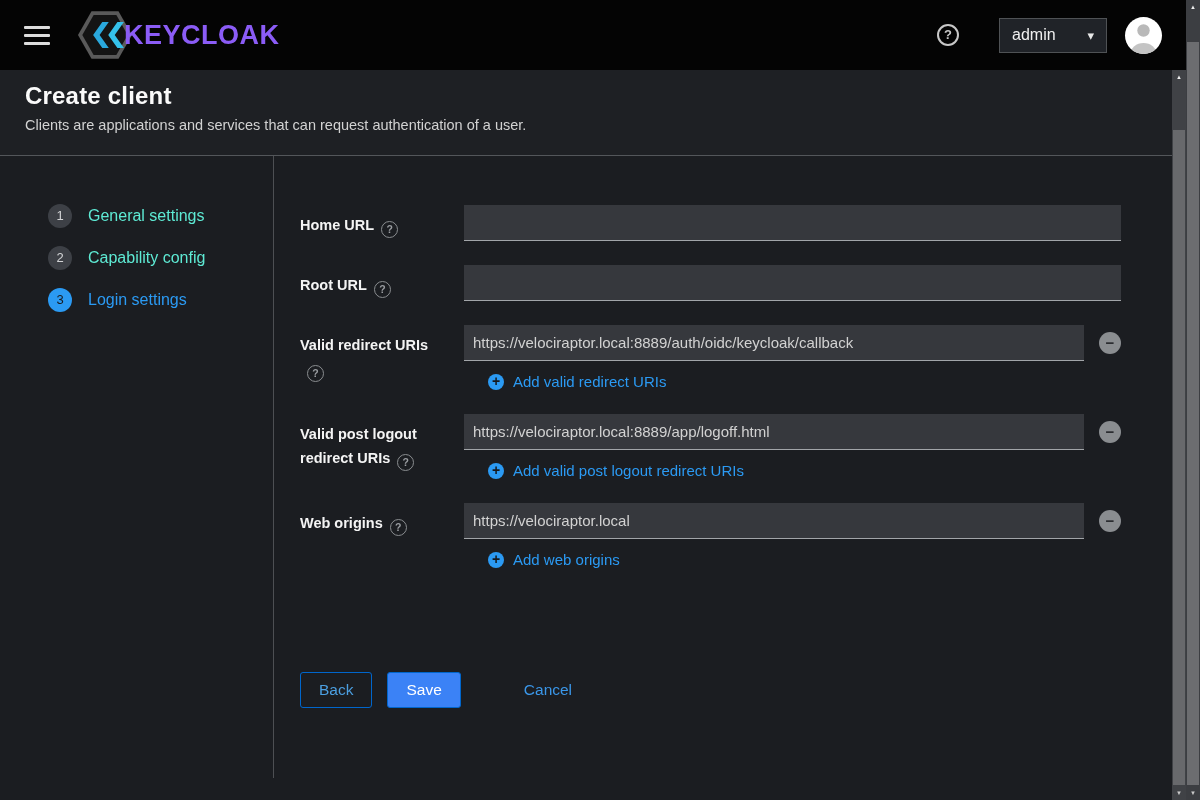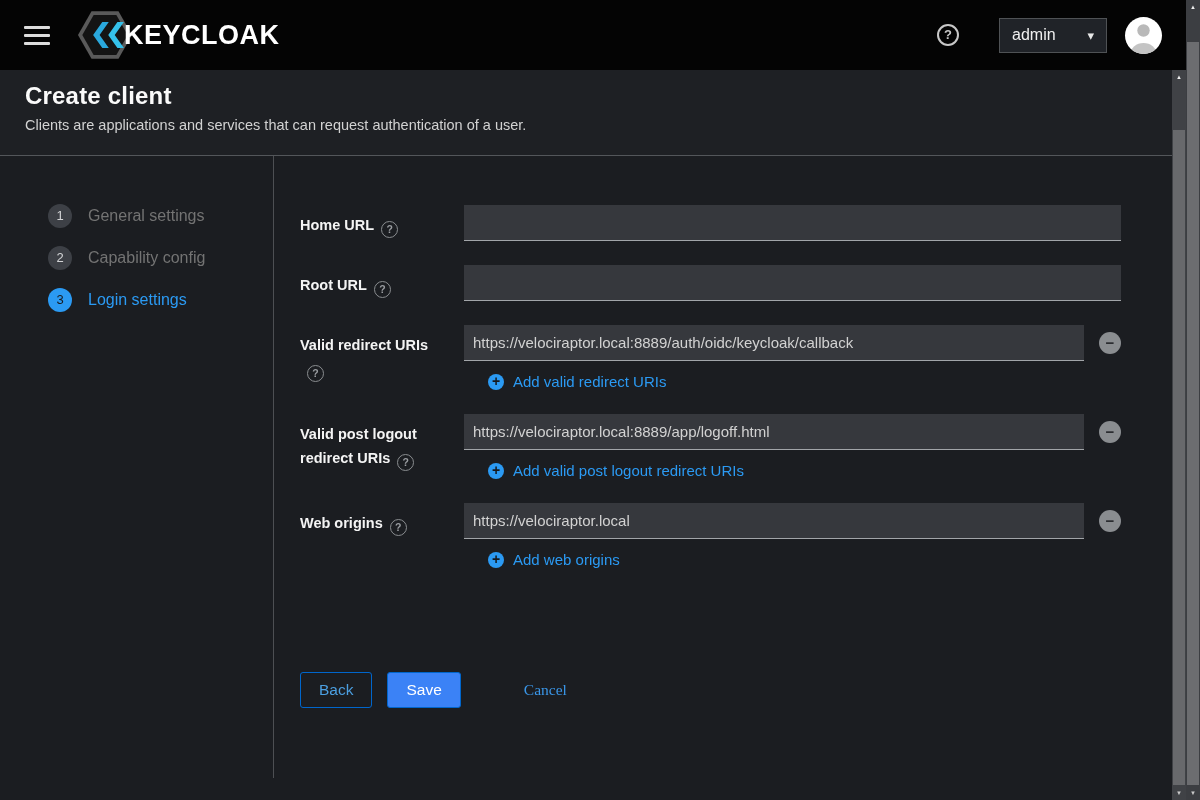--- a/index.html
+++ b/index.html
@@ -15,21 +15,21 @@
   
   .masthead {
     position: absolute; top: 0; left: 0; right: 14px; height: 70px;
     background: #040404;
     display: flex; align-items: center;
     padding: 0 24px;
   }
   .hamburger { background: none; border: none; cursor: pointer; width: 26px; display: flex; flex-direction: column; gap: 5px; }
   .hamburger .bar { display: block; height: 3px; width: 26px; background: #dcdcdc; border-radius: 1px; }
   .brand { display: flex; align-items: center; margin-left: 28px; }
-  .brand-text { font-size: 27px; font-weight: bold; color: #ffffff; letter-spacing: 0.5px; margin-left: -8px; }
+  .brand-text { font-size: 27px; font-weight: bold; color: #8b5cf6; letter-spacing: 0.5px; margin-left: -8px; }
   .mast-right { margin-left: auto; display: flex; align-items: center; }
   .help-btn {
     background: none; border: 2px solid #c8c8c8; color: #c8c8c8;
     width: 22px; height: 22px; border-radius: 50%;
     font-size: 13px; font-weight: bold; line-height: 18px; text-align: center;
     cursor: pointer; padding: 0;
   }
   .user-dd {
     margin-left: 40px; width: 108px; height: 35px;
     background: #202328; border: 1px solid #4f5255;
@@ -63,21 +63,21 @@
     padding: 48px 0 0 48px;
     border-right: 1px solid #4d4f53;
     height: 622px;
   }
   .step { display: flex; align-items: center; margin-bottom: 18px; cursor: pointer; }
   .step-num {
     width: 24px; height: 24px; border-radius: 50%;
     background: #3d4046; color: #d3d4d6;
     font-size: 13px; line-height: 24px; text-align: center; flex-shrink: 0;
   }
-  .step-label { margin-left: 16px; font-size: 16px; color: #737373; }
+  .step-label { margin-left: 16px; font-size: 16px; color: #5eead4; }
   .step.active .step-num { background: #2b9af3; color: #17191c; }
   .step.active .step-label { color: #2b9af3; }
 
   
   .form-area { flex: 1; padding: 49px 51px 0 26px; }
   .form-row { display: grid; grid-template-columns: 164px 1fr; margin-bottom: 24px; align-items: start; }
   .label-cell {
     padding-top: 8px; padding-right: 12px;
     font-size: 14.5px; font-weight: bold; color: #f4f4f4; line-height: 24px;
   }
@@ -109,21 +109,21 @@
     display: inline-block; width: 16px; height: 16px; border-radius: 50%;
     background: #2b9af3; color: #16181c;
     font-size: 14px; font-weight: bold; line-height: 15px; text-align: center;
   }
 
   
   .actions { margin-top: 104px; display: flex; align-items: center; }
   .btn { font-family: "Liberation Sans", sans-serif; font-size: 15.5px; border-radius: 3px; cursor: pointer; padding: 8px 18px; }
   .btn-back { background: transparent; border: 1px solid #0066cc; color: #4b9fe1; }
   .btn-save { background: #3b82f6; border: 1px solid #0066cc; color: #ffffff; margin-left: 15px; }
-  .btn-cancel { background: none; border: none; color: #3a96e8; margin-left: 63px; padding: 8px 0; font-family: Liberation Serif, serif; }
+  .btn-cancel { background: none; border: none; color: #3a96e8; margin-left: 63px; padding: 8px 0; }
 
   
   .scrollbar { position: absolute; width: 14px; background: #3c3e42; }
   .scrollbar.outer { right: 0; top: 0; height: 800px; }
   .scrollbar.inner { right: 14px; top: 70px; height: 730px; background: #404246; }
   .sb-arrow {
     position: absolute; left: 0; width: 14px; height: 14px;
     font-size: 6px; color: #f0f0f0; text-align: center; line-height: 14px; cursor: pointer;
   }
   .sb-arrow.up { top: 0; }

